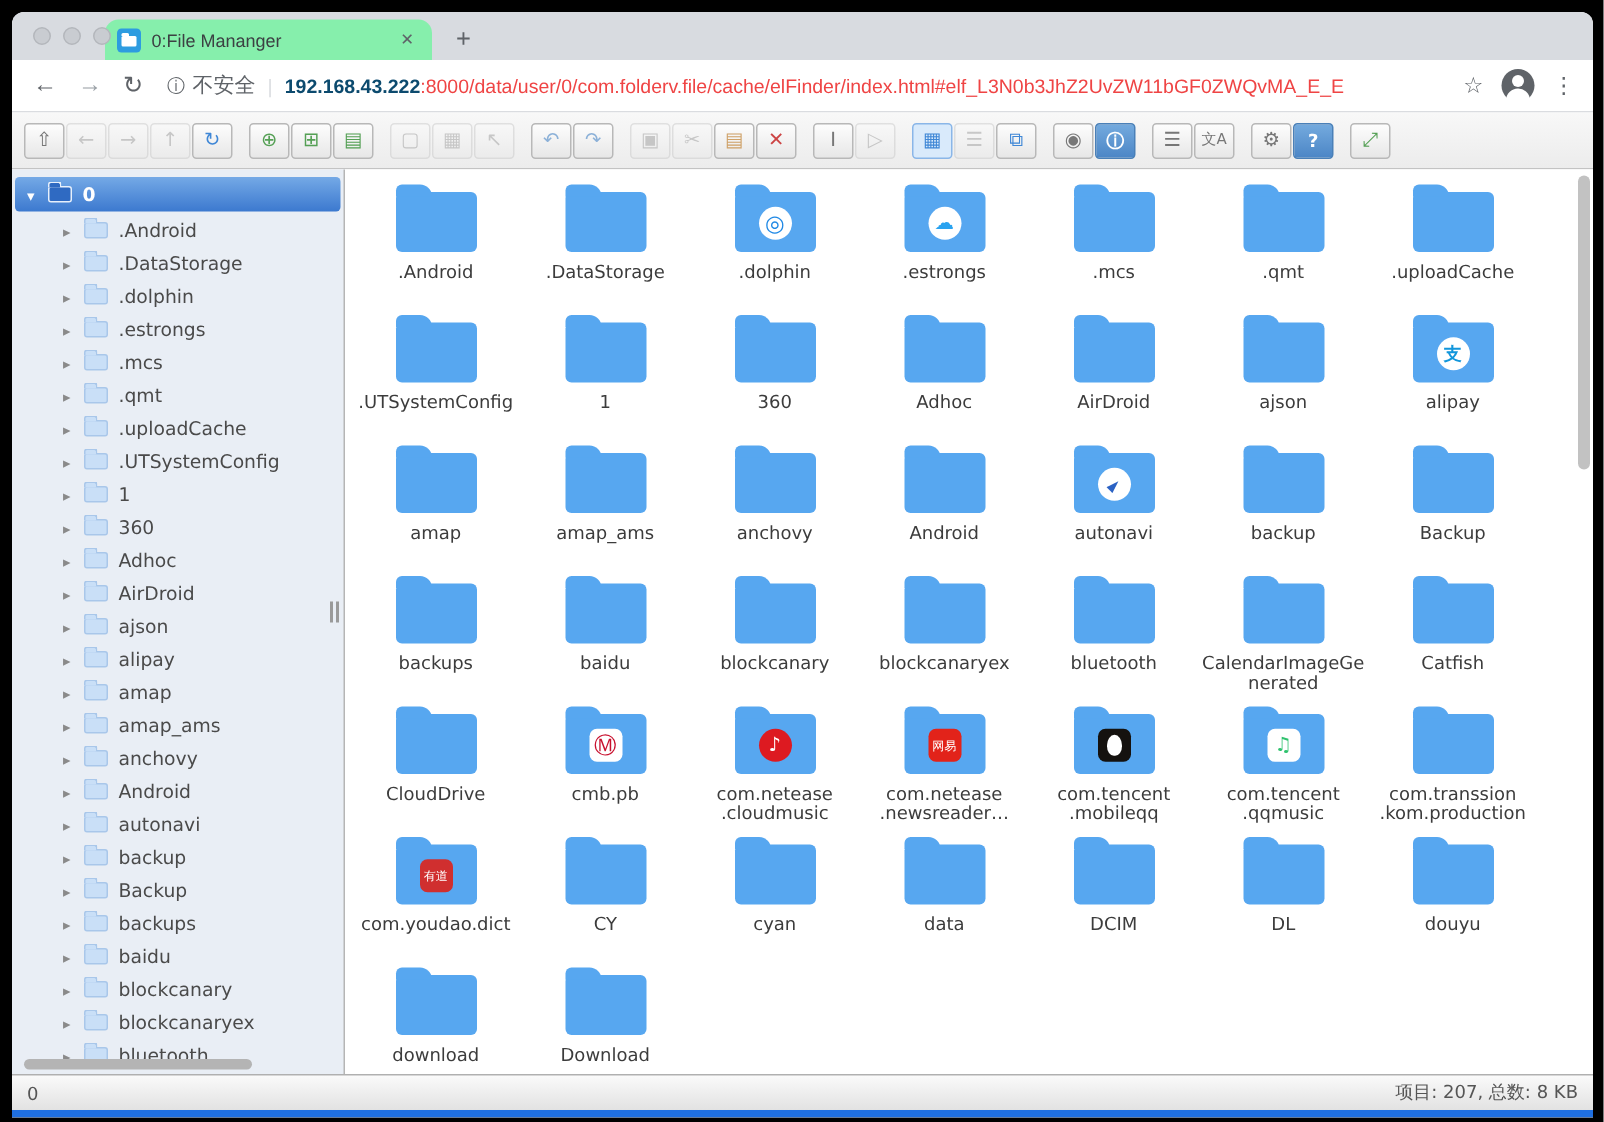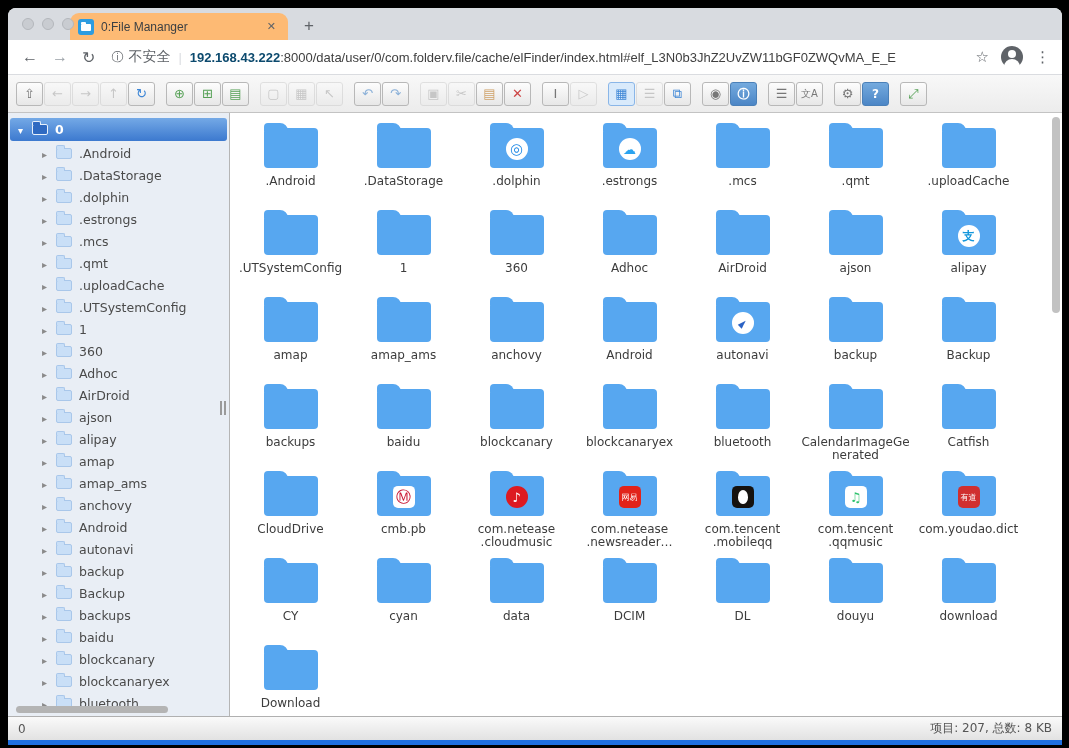--- a/index.html
+++ b/index.html
@@ -11,39 +11,39 @@
   #window{
     position:absolute;left:8px;top:8px;width:1054px;height:737px;
     border-radius:8px 8px 0 0;overflow:hidden;background:#fff;
     display:flex;flex-direction:column;
   }
   
   .tabstrip{height:32px;background:#d8dbe0;display:flex;align-items:flex-end;position:relative;flex:none;}
   .lights{position:absolute;left:14px;top:10px;display:flex;gap:8px;}
   .light{width:12px;height:12px;border-radius:50%;background:#c9ccd1;border:1px solid #b4b7bc;box-sizing:border-box;}
   .tab{
-    margin-left:62px;width:218px;height:27px;background:#fdba74;border-radius:9px 9px 0 0;
+    margin-left:62px;width:218px;height:27px;background:#86efac;border-radius:9px 9px 0 0;
     display:flex;align-items:center;padding:0 8px;box-sizing:border-box;
   }
   .favicon{width:16px;height:16px;border-radius:3px;background:#2d9ce0;position:relative;flex:none;}
   .favicon::before{content:"";position:absolute;left:3px;top:5px;width:10px;height:7px;background:#fff;border-radius:1px;}
   .favicon::after{content:"";position:absolute;left:3px;top:3px;width:5px;height:2px;background:#fff;border-radius:1px 1px 0 0;}
   .tabtitle{font-size:12px;color:#3c4043;margin-left:7px;flex:1;white-space:nowrap;overflow:hidden;}
   .tabclose{font-size:11px;color:#5f6368;padding:2px 4px;cursor:default;}
   .newtab{font-size:17px;color:#5f6368;margin:0 0 4px 10px;padding:0 6px;}
   
   .navbar{height:35px;background:#fff;display:flex;align-items:center;border-bottom:1px solid #dadce0;box-sizing:border-box;flex:none;}
   .navico{font-size:16px;color:#5f6368;margin-left:14px;}
   .navico.fwd{color:#9aa0a6;}
   .omnibox{flex:1;display:flex;align-items:center;margin-left:16px;font-size:13px;white-space:nowrap;overflow:hidden;}
   .sec-ico{color:#5f6368;font-size:12px;margin-right:5px;}
   .sec-text{color:#5f6368;font-size:14px;}
   .sec-sep{color:#dadce0;margin:0 8px;}
   .url-host{color:#0c4a6e;font-weight:bold;}
-  .url-path{color:#404040;}
+  .url-path{color:#ef4444;}
   .star{font-size:15px;color:#5f6368;margin:0 12px 0 8px;}
   .avatar{width:22px;height:22px;border-radius:50%;background:#5f6368;position:relative;flex:none;}
   .avatar::before{content:"";position:absolute;left:7px;top:4px;width:8px;height:8px;border-radius:50%;background:#fff;}
   .avatar::after{content:"";position:absolute;left:3px;top:13px;width:16px;height:9px;border-radius:8px 8px 0 0;background:#fff;}
   .dots{font-size:15px;color:#5f6368;margin:0 12px;}
   
   .elf-toolbar{
     height:37px;background:linear-gradient(#f8f8f8,#ececec);
     border-bottom:1px solid #c3c3c3;display:flex;align-items:center;padding-left:8px;flex:none;
   }
@@ -698,20 +698,27 @@
           </div>
 
           <div class="gitem">
             <div class="gicon">
               <span class="app-badge qqmusic-app-icon"></span>
             </div>
             <div class="glabel">com.tencent
 .qqmusic</div>
           </div>
 
+          <div class="gitem">
+            <div class="gicon">
+              
+            </div>
+            <div class="glabel">com.transsion
+.kom.production</div>
+          </div>
 
           <div class="gitem">
             <div class="gicon">
               <span class="app-badge youdao-dict-app-icon"></span>
             </div>
             <div class="glabel">com.youdao.dict</div>
           </div>
 
 
           <div class="gitem">

